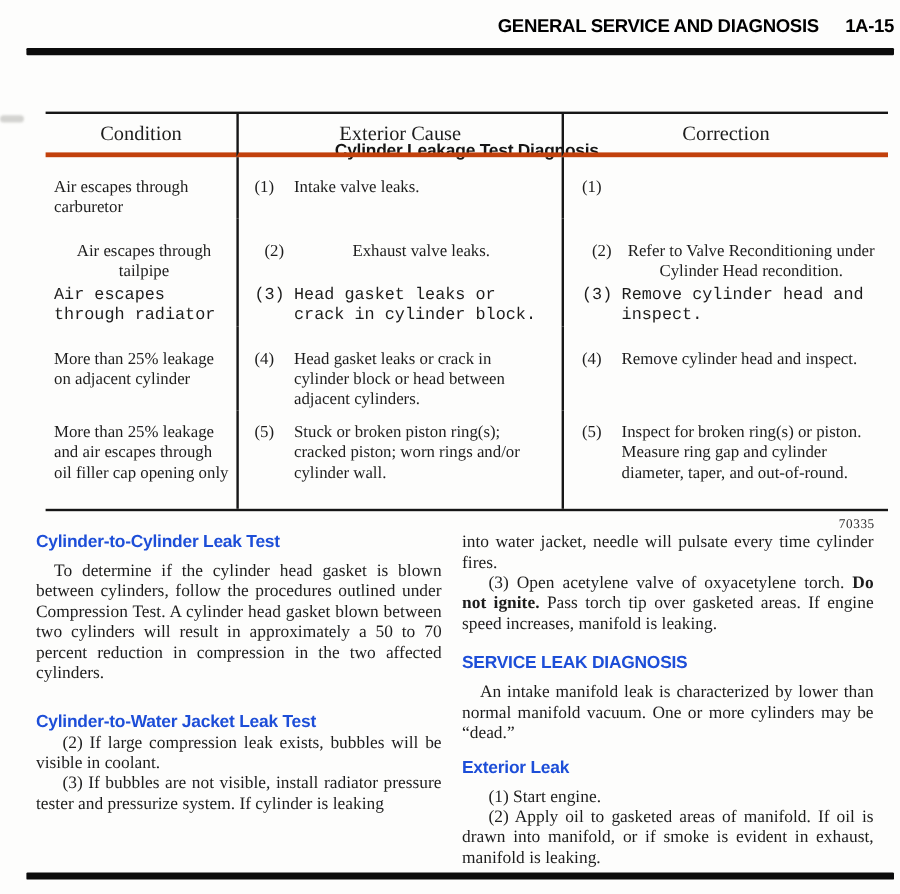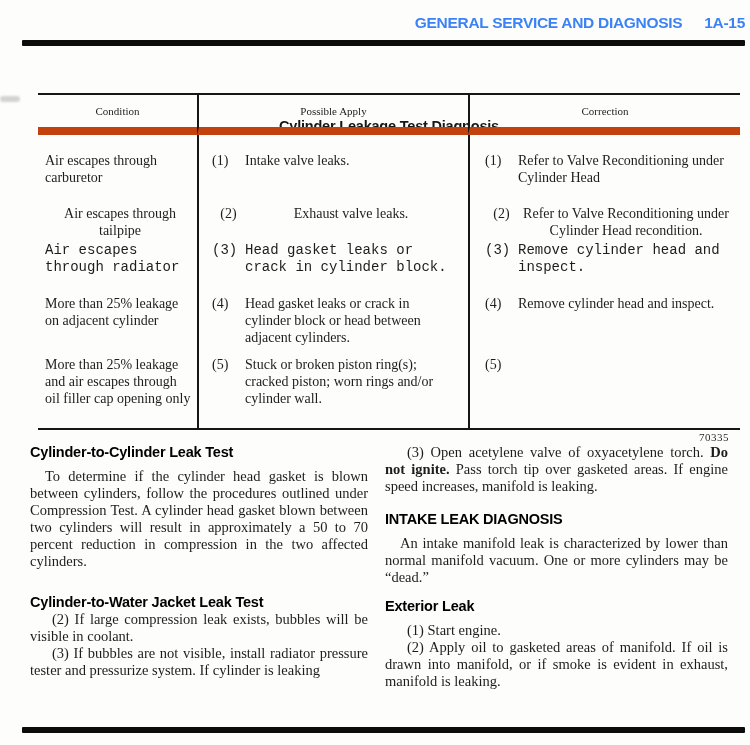--- a/index.html
+++ b/index.html
@@ -10,21 +10,21 @@
     overflow:hidden;
     font-family:"Liberation Serif", serif;
     color:#1d1d1d;
   }
   
   .running-header{
     position:absolute;top:14px;right:5px;
     display:flex;align-items:baseline;gap:22px;
     font-family:"Liberation Sans", sans-serif;
     font-weight:700;font-size:15.5px;letter-spacing:-0.3px;
-    color:#3b82f6;
+    color:#000000;
   }
   .rule{
     position:absolute;left:22px;width:723px;height:6px;
     background:#0c0c0c;border-radius:1px;
   }
   .top-rule{top:40px;}
   .bottom-rule{top:727px;}
   
   .table-title{
     position:absolute;top:74px;left:38px;width:702px;
@@ -37,24 +37,24 @@
   .diag-table{
     position:absolute;top:93px;left:38px;width:702px;
     display:grid;
     grid-template-columns:159px 271px 272px;
     border-top:2px solid #161616;
     border-bottom:2px solid #161616;
     font-size:14px;line-height:17px;
   }
   .diag-table .c2,.diag-table .c3{border-left:2px solid #161616;}
   .th{
-    border-bottom:8px solid #c2410c;
+    border-bottom:4px solid #c2410c;
     height:32px;
     display:flex;align-items:center;justify-content:center;
-    font-size:11px;
+    font-size:17px;
     font-family:Liberation Serif, serif;
   }
   .td{box-sizing:border-box;}
   .td.c1{padding-left:7px;padding-right:2px;}
   .td.c2{display:flex;padding-left:13px;}
   .td.c3{display:flex;padding-left:15px;}
   .td .num{flex:none;width:33px;}
   .td.c2 .txt{flex:none;width:212px;}
   .td.c3 .txt{flex:none;width:216px;}
   .td.r0{padding-top:17px;}
@@ -72,21 +72,21 @@
     display:flex;gap:17px;
     font-size:14.5px;line-height:17px;
   }
   .col{text-align:justify;}
   .col.left{width:338px;flex:none;}
   .col.right{width:343px;flex:none;}
   .col h3{
     margin:0;
     font-family:"Liberation Sans", sans-serif;
     font-weight:700;font-size:14.5px;letter-spacing:-0.2px;
-    color:#000000;text-align:left;
+    color:#1d4ed8;text-align:left;
   }
   .col p{margin:0;}
   .mt-p{margin-top:7px !important;}
   .mt-h-left{margin-top:24px !important;}
   .mt-h3{margin-top:16px !important;margin-bottom:7px !important;}
   .mt-h4{margin-top:12px !important;margin-bottom:7px !important;}
   .indent1{text-indent:15px;}
   .indent2{text-indent:22px;}
   .noindent{text-indent:0;}
   strong{font-weight:700;}
@@ -104,31 +104,30 @@
   <div class="running-header">
     <span>GENERAL SERVICE AND DIAGNOSIS</span>
     <span>1A-15</span>
   </div>
   <div class="rule top-rule"></div>
 
   <div class="table-title">Cylinder Leakage Test Diagnosis</div>
 
   <div class="diag-table">
     <div class="th c1">Condition</div>
-    <div class="th c2">Possible Apply</div>
+    <div class="th c2">Exterior Cause</div>
     <div class="th c3">Correction</div>
 
     <div class="td c1 r0">Air escapes through carburetor</div>
     <div class="td c2 r0">
       <span class="num">(1)</span>
       <span class="txt">Intake valve leaks.</span>
     </div>
     <div class="td c3 r0">
       <span class="num">(1)</span>
-      <span class="txt">Refer to Valve Reconditioning under Cylinder Head</span>
     </div>
 
     <div class="td c1 r1">Air escapes through tailpipe</div>
     <div class="td c2 r1">
       <span class="num">(2)</span>
       <span class="txt">Exhaust valve leaks.</span>
     </div>
     <div class="td c3 r1">
       <span class="num">(2)</span>
       <span class="txt">Refer to Valve Reconditioning under Cylinder Head recondition.</span>
@@ -154,36 +153,38 @@
       <span class="txt">Remove cylinder head and inspect.</span>
     </div>
 
     <div class="td c1 r4">More than 25% leakage and air escapes through oil filler cap opening only</div>
     <div class="td c2 r4">
       <span class="num">(5)</span>
       <span class="txt">Stuck or broken piston ring(s); cracked piston; worn rings and/or cylinder wall.</span>
     </div>
     <div class="td c3 r4">
       <span class="num">(5)</span>
+      <span class="txt">Inspect for broken ring(s) or piston. Measure ring gap and cylinder diameter, taper, and out-of-round.</span>
     </div>
   </div>
 
   <div class="fig-num">70335</div>
 
   <div class="columns">
     <div class="col left">
       <h3>Cylinder-to-Cylinder Leak Test</h3>
       <p class="indent1 mt-p">To determine if the cylinder head gasket is blown between cylinders, follow the procedures outlined under Compression Test. A cylinder head gasket blown between two cylinders will result in approximately a 50 to 70 percent reduction in compression in the two affected cylinders.</p>
       <h3 class="mt-h-left">Cylinder-to-Water Jacket Leak Test</h3>
       <p class="indent2">(2) If large compression leak exists, bubbles will be visible in coolant.</p>
       <p class="indent2">(3) If bubbles are not visible, install radiator pressure tester and pressurize system. If cylinder is leaking</p>
     </div>
     <div class="col right">
+      <p class="noindent">into water jacket, needle will pulsate every time cylinder fires.</p>
       <p class="indent2"><span>(3) Open acetylene valve of oxyacetylene torch. </span><strong>Do not ignite.</strong><span> Pass torch tip over gasketed areas. If engine speed increases, manifold is leaking.</span></p>
-      <h3 class="mt-h3">INTAKE LEAK DIAGNOSIS</h3>
+      <h3 class="mt-h3">SERVICE LEAK DIAGNOSIS</h3>
       <p class="indent1">An intake manifold leak is characterized by lower than normal manifold vacuum. One or more cylinders may be “dead.”</p>
       <h3 class="mt-h4">Exterior Leak</h3>
       <p class="indent2">(1) Start engine.</p>
       <p class="indent2">(2) Apply oil to gasketed areas of manifold. If oil is drawn into manifold, or if smoke is evident in exhaust, manifold is leaking.</p>
     </div>
   </div>
 
   <div class="rule bottom-rule"></div>
   <div class="smudge"></div>
 

